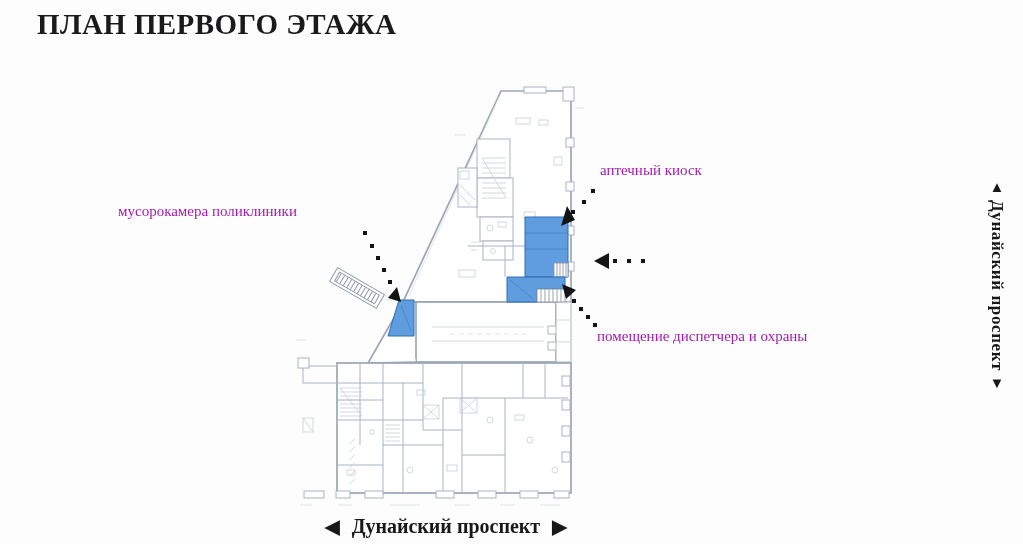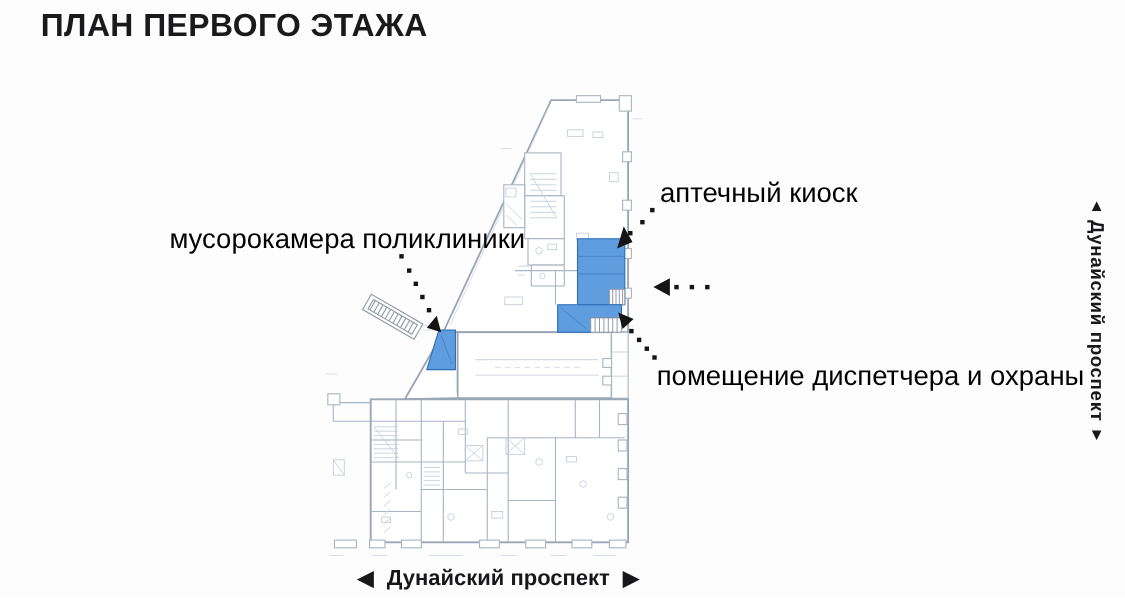--- a/index.html
+++ b/index.html
@@ -1,22 +1,22 @@
 <!DOCTYPE html>
 <html><head>
 <meta charset="utf-8">
 <style>
   html,body{margin:0;padding:0;background:#ffffff;}
   .stage{position:relative;width:1023px;height:545px;background:#fdfdfe;overflow:hidden;
-         font-family:Liberation Sans, sans-serif;color:#232325;}
+         font-family:Liberation Serif, serif;color:#232325;}
   .title{position:absolute;left:37px;top:8px;margin:0;font-size:29px;font-weight:800;
          letter-spacing:.4px;color:#1a1a1c;white-space:nowrap;}
-  .lbl{position:absolute;font-size:25px;font-weight:400;color:#000000;white-space:nowrap;}
+  .lbl{position:absolute;font-size:15px;font-weight:400;color:#a21caf;white-space:nowrap;}
   .lbl-pharmacy{left:600px;top:162px;}
-  .lbl-garbage{left:118px;top:203px;margin-left:36px;}
+  .lbl-garbage{left:118px;top:203px;}
   .lbl-tambour{left:659px;top:246px;}
   .lbl-dispatcher{left:597px;top:328px;}
   .street-right{position:absolute;left:974px;top:180px;width:46px;display:flex;
                 flex-direction:column;align-items:center;gap:5px;font-weight:700;
                 font-size:17px;color:#18181a;}
   .street-right .vtxt{writing-mode:vertical-rl;letter-spacing:.6px;white-space:nowrap;}
   .street-right .tri{font-size:15px;line-height:1;}
   .street-bottom{position:absolute;left:325px;top:515px;display:flex;align-items:center;
                  gap:12px;font-weight:700;font-size:20px;color:#18181a;white-space:nowrap;}
   .street-bottom .tri{font-size:19px;line-height:1;}

